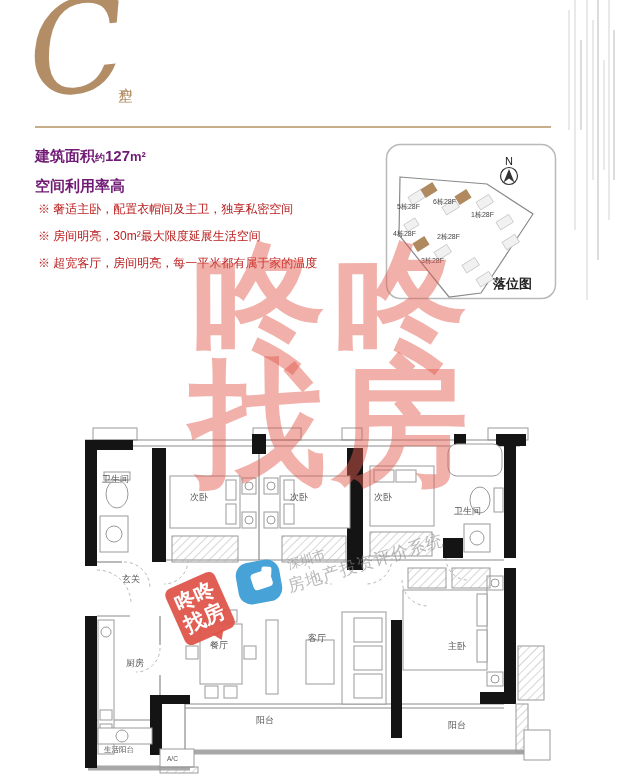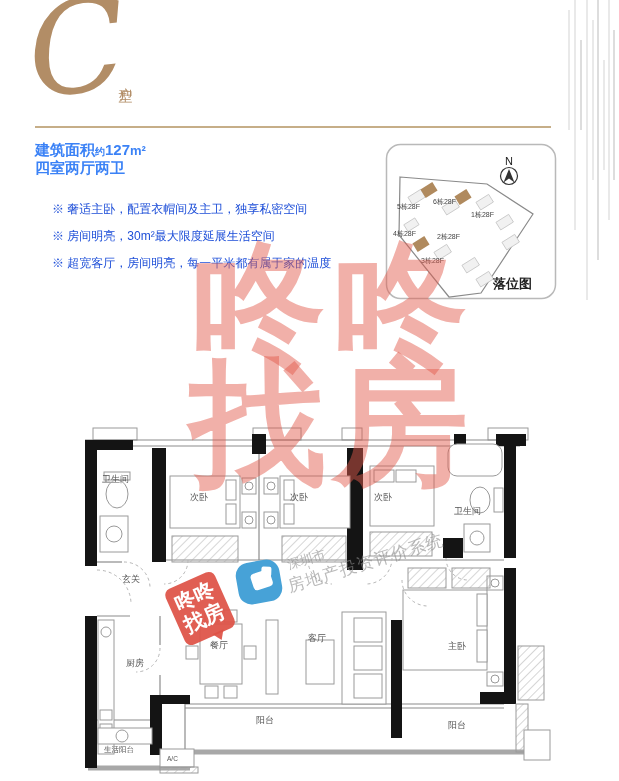--- a/index.html
+++ b/index.html
@@ -7,24 +7,24 @@
        font-family:"Liberation Sans",sans-serif;}
   .abs{position:absolute;}
   
   .deco span{position:absolute;top:0;background:#e9e9e9;width:2px;display:block;}
   
   .c-letter{left:28px;top:-22px;font-family:"DejaVu Serif",serif;font-style:italic;
             font-size:128px;color:#b28d66;transform:rotate(-6deg);line-height:1.1;}
   .type-label{left:117px;top:76px;color:#b28d66;font-size:14px;line-height:17px;
               writing-mode:vertical-rl;text-orientation:upright;letter-spacing:2px;}
   .divider{left:35px;top:126px;width:516px;height:2px;background:#c6ae88;}
-  .summary{left:35px;top:142px;color:#3b82f6;font-weight:bold;font-size:15px;line-height:16px;}
+  .summary{left:35px;top:142px;color:#701a75;font-weight:bold;font-size:15px;line-height:28px;}
   .summary .approx{font-size:10px;font-weight:bold;}
   .summary .unit{font-size:13px;}
-  .features{left:52px;top:196px;color:#1d4ed8;font-size:12px;line-height:27px;}
+  .features{left:38px;top:196px;color:#b91c1c;font-size:12px;line-height:27px;}
   
   .big-wm{left:184px;top:246px;width:296px;text-align:center;z-index:6;
           font-weight:900;font-size:136px;line-height:118px;letter-spacing:6px;
           color:rgba(226,90,75,0.48);pointer-events:none;}
   .gray-wm{left:282px;top:534px;z-index:5;transform:rotate(-17deg);
            color:rgba(140,140,140,0.6);pointer-events:none;}
   .gray-wm .l1{font-size:13px;margin-left:6px;}
   .gray-wm .l2{font-size:17px;letter-spacing:1px;}
   .logo{left:237px;top:561px;width:44px;height:42px;background:#47a2d7;z-index:7;
         border-radius:13px;transform:rotate(-10deg);}
@@ -58,21 +58,21 @@
   </div>
 
   <div class="abs c-letter">C</div>
   <div class="abs type-label">户型</div>
   <div class="abs divider"></div>
 
   <div class="abs summary">
     <div>
       <span>建筑面积</span><span class="approx">约</span><span>127</span><span class="unit">m²</span>
     </div>
-    <div>四室两厅两卫</div>
+    <div>空间利用率高</div>
   </div>
 
   <div class="abs features">
     <div>※ 奢适主卧，配置衣帽间及主卫，独享私密空间</div>
     <div>※ 房间明亮，30m²最大限度延展生活空间</div>
     <div>※ 超宽客厅，房间明亮，每一平米都有属于家的温度</div>
   </div>
 
   <svg class="abs" style="left:385px;top:143px;" width="172" height="157" viewBox="0 0 172 157">
     <rect x="1.5" y="1.5" width="169" height="154" rx="14" fill="#fff" stroke="#b9b9b9" stroke-width="1.5"></rect>

